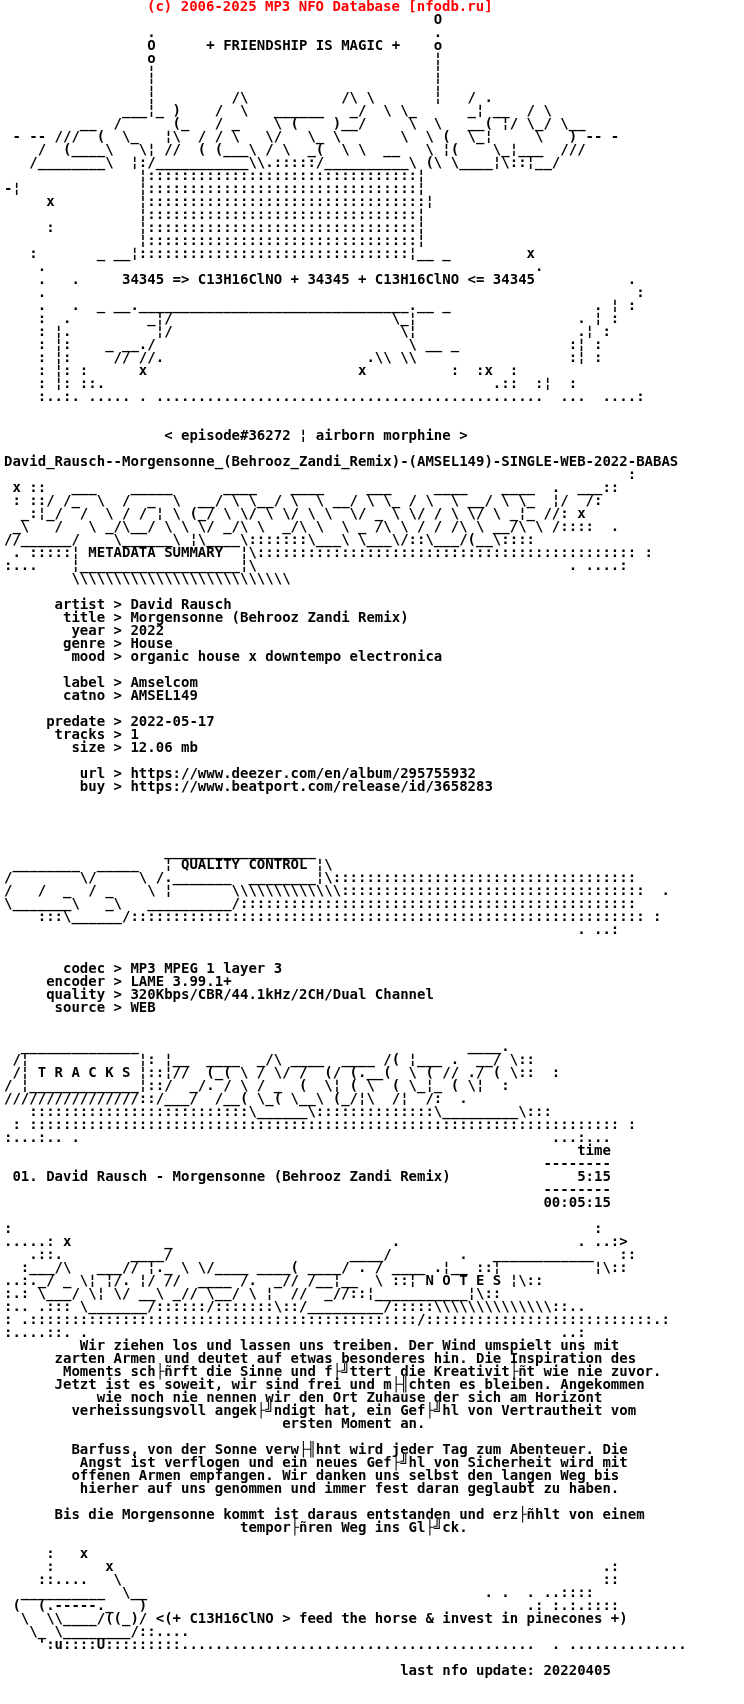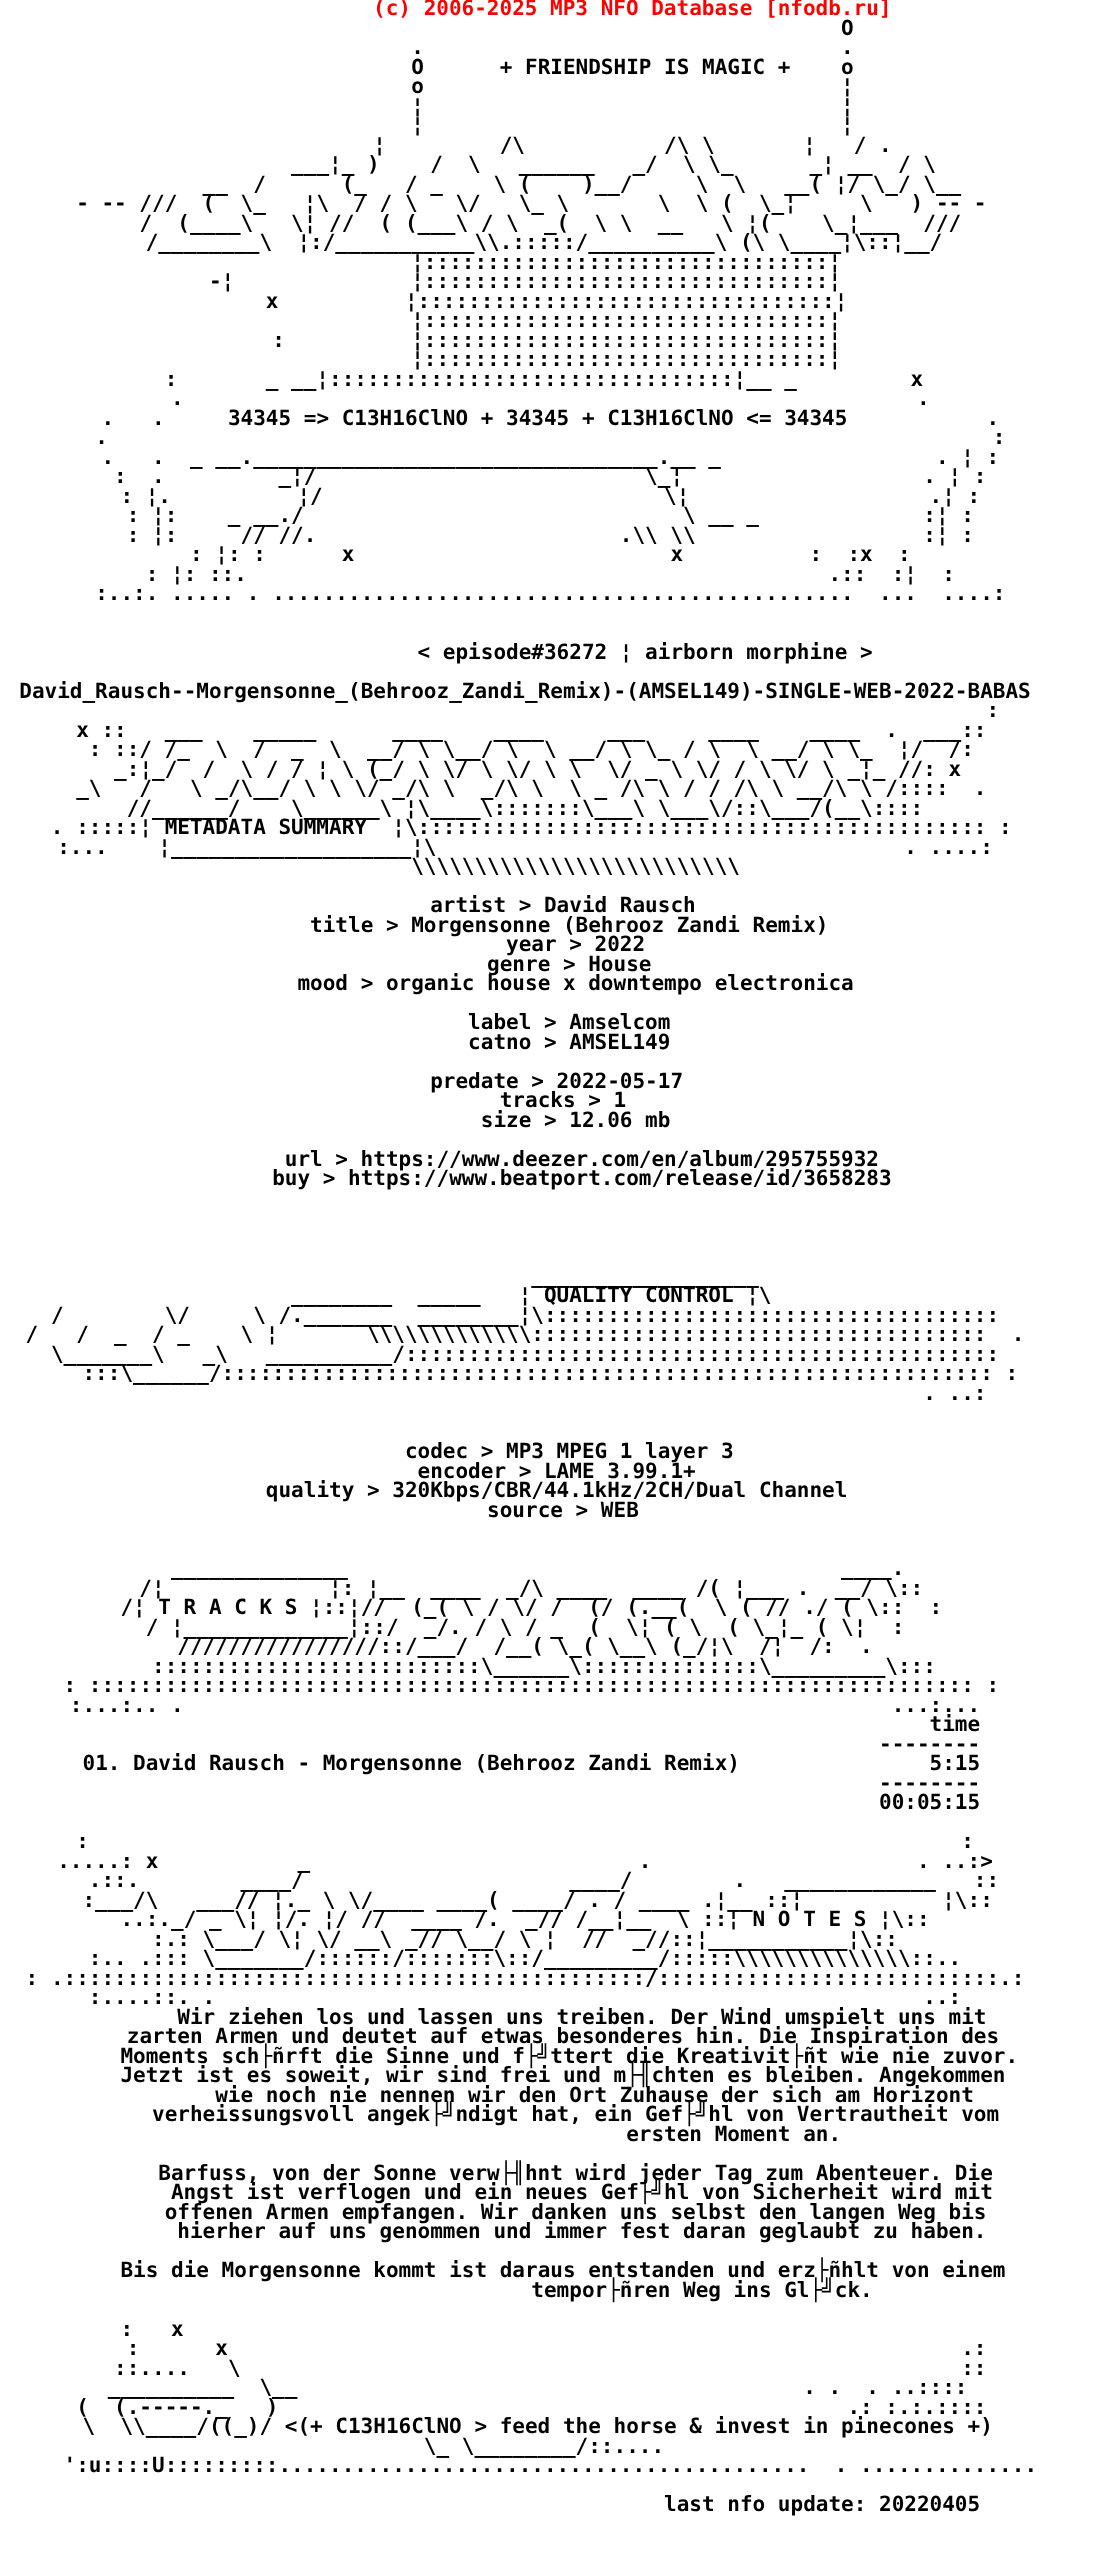--- a/index.html
+++ b/index.html
@@ -8,21 +8,20 @@
     height: 1704px;
     overflow: hidden;
     background: #ffffff;
   }
   .nfo-page {
     width: 696px;
     height: 1704px;
     overflow: hidden;
     background: #ffffff;
     position: relative;
-    text-align: center;
   }
   pre {
     margin: 0;
     padding: 0 0 0 4px;
     font-family: "DejaVu Sans Mono", "Liberation Mono", monospace;
     font-size: 14px;
     line-height: 13px;
     font-weight: bold;
     color: #000000;
     white-space: pre;

